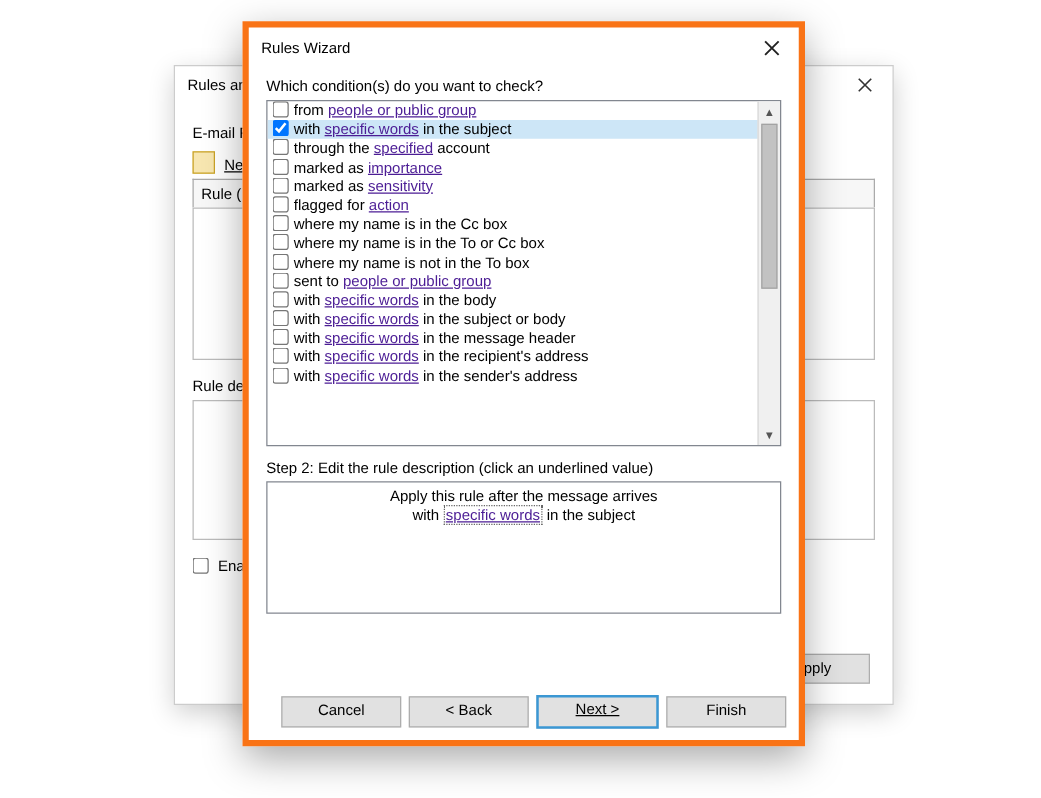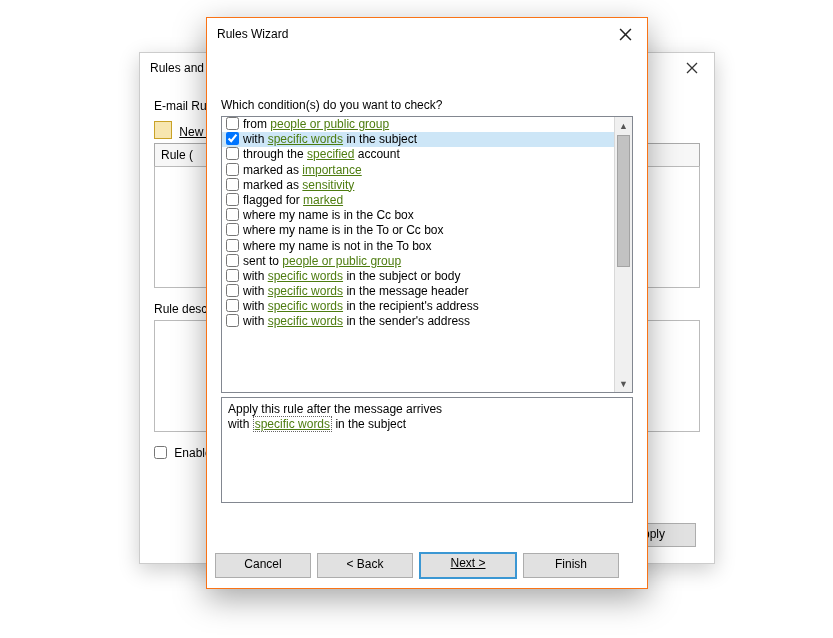--- a/index.html
+++ b/index.html
@@ -7,39 +7,39 @@
   .bg-titlebar{height:30px;line-height:30px;padding:0 10px;font-size:12px;display:flex;align-items:center;}
   .bg-close{position:absolute;top:0;right:0;width:45px;height:30px;display:flex;align-items:center;justify-content:center;cursor:default;}
   .bg-body{padding:10px 14px;}
   .section-label{margin:6px 0 4px 0;}
   .listbox-empty{border:1px solid #bbb;height:110px;background:#fff;}
   .listbox-header{border:1px solid #aaa;border-bottom:none;height:22px;padding:0 6px;line-height:22px;background:#f7f7f7;}
   .bg-btn{display:inline-block;min-width:70px;height:22px;line-height:20px;border:1px solid #adadad;background:#e1e1e1;text-align:center;padding:0 10px;margin-right:6px;}
   .enable-row{margin-top:14px;}
   input[type=checkbox]{margin:0 4px 0 0;vertical-align:-2px;}
 
-  .wiz{position:absolute;left:206px;top:17px;width:440px;height:570px;background:#fff;border:1px solid #f97316;box-shadow:0 10px 30px rgba(0,0,0,.35);}
+  .wiz{position:absolute;left:194px;top:17px;width:440px;height:570px;background:#fff;border:5px solid #f97316;box-shadow:0 10px 30px rgba(0,0,0,.35);}
   .wiz-titlebar{height:32px;display:flex;align-items:center;padding:0 10px;font-size:12px;}
   .wiz-close{position:absolute;top:0;right:0;width:44px;height:32px;display:flex;align-items:center;justify-content:center;cursor:default;}
-  .wiz-body{padding:8px 14px 0 14px;margin-top:40px;}
+  .wiz-body{padding:8px 14px 0 14px;}
   .step-label{margin-top:2px;}
   .cond-list{border:1px solid #828790;height:275px;margin-top:4px;overflow:hidden;position:relative;background:#fff;}
   .cond-inner{position:absolute;left:0;top:0;right:17px;bottom:0;overflow:hidden;}
   .cond-scroll{position:absolute;right:0;top:0;bottom:0;width:17px;background:#f0f0f0;border-left:1px solid #d8d8d8;}
   .sb-arrow{position:absolute;left:0;width:17px;height:17px;display:flex;align-items:center;justify-content:center;color:#555;font-size:9px;}
   .sb-arrow.up{top:0;}
   .sb-arrow.down{bottom:0;}
   .sb-thumb{position:absolute;left:2px;right:2px;top:18px;height:130px;background:#c2c2c2;border:1px solid #a3a3a3;}
   .cond-row{height:15.2px;line-height:15.2px;padding-left:4px;white-space:nowrap;}
   .cond-row input{margin-right:4px;}
   .cond-row.selected{background:#cde6f7;}
-  .lk{color:#4d7c0f;text-decoration:underline;cursor:pointer;}
-  .desc-box{border:1px solid #828790;height:96px;margin-top:4px;padding:4px 6px;background:#fff;line-height:15px;}
+  .lk{color:#4c1d95;text-decoration:underline;cursor:pointer;}
+  .desc-box{border:1px solid #828790;height:96px;margin-top:4px;padding:4px 6px;background:#fff;line-height:15px;text-align:center;}
   .boxed-link{border:1px dotted #666;padding:0 1px;}
-  .wiz-footer{position:absolute;left:0;right:0;bottom:0;height:46px;display:flex;align-items:center;justify-content:flex-end;padding-right:28px;gap:6px;}
+  .wiz-footer{position:absolute;left:0;right:0;bottom:0;height:46px;display:flex;align-items:center;justify-content:flex-end;padding-right:10px;gap:6px;}
   .btn{min-width:74px;height:23px;line-height:21px;border:1px solid #adadad;background:#e1e1e1;text-align:center;padding:0 10px;font-size:12px;}
   .btn.primary{border:2px solid #3b97d3;line-height:19px;text-decoration:underline;}
   svg{display:block;}
   .new-rule-label{text-decoration:underline;}
   .rule-icon{display:inline-flex;width:16px;height:16px;background:#f7e6b0;border:1px solid #c9a227;vertical-align:-3px;margin-right:4px;}
 
   .apply-btn{position:absolute;right:12px;bottom:16px;}
 </style>
 </head>
 <body>
@@ -83,37 +83,39 @@
   <div class="wiz-body">
     <div>Which condition(s) do you want to check?</div>
 
     <div class="cond-list">
       <div class="cond-inner" id="cond-inner">
           <div class="cond-row"><input type="checkbox" style=""><span>from </span><span class="lk">people or public group</span></div>
           <div class="cond-row selected"><input type="checkbox" checked="" style=""><span>with </span><span class="lk">specific words</span><span> in the subject</span></div>
           <div class="cond-row"><input type="checkbox" style=""><span>through the </span><span class="lk">specified</span><span> account</span></div>
           <div class="cond-row"><input type="checkbox" style=""><span>marked as </span><span class="lk">importance</span></div>
           <div class="cond-row"><input type="checkbox" style=""><span>marked as </span><span class="lk">sensitivity</span></div>
-          <div class="cond-row"><input type="checkbox" style=""><span>flagged for </span><span class="lk">marked</span></div>
+          <div class="cond-row"><input type="checkbox" style=""><span>flagged for </span><span class="lk">action</span></div>
           <div class="cond-row"><input type="checkbox" style=""><span>where my name is in the Cc box</span></div>
           <div class="cond-row"><input type="checkbox" style=""><span>where my name is in the To or Cc box</span></div>
           <div class="cond-row"><input type="checkbox" style=""><span>where my name is not in the To box</span></div>
           <div class="cond-row"><input type="checkbox" style=""><span>sent to </span><span class="lk">people or public group</span></div>
+          <div class="cond-row"><input type="checkbox" style=""><span>with </span><span class="lk">specific words</span><span> in the body</span></div>
           <div class="cond-row"><input type="checkbox" style=""><span>with </span><span class="lk">specific words</span><span> in the subject or body</span></div>
           <div class="cond-row"><input type="checkbox" style=""><span>with </span><span class="lk">specific words</span><span> in the message header</span></div>
           <div class="cond-row"><input type="checkbox" style=""><span>with </span><span class="lk">specific words</span><span> in the recipient's address</span></div>
           <div class="cond-row"><input type="checkbox" style=""><span>with </span><span class="lk">specific words</span><span> in the sender's address</span></div>
         </div>
       <div class="cond-scroll">
         <div class="sb-arrow up">▲</div>
         <div class="sb-thumb"></div>
         <div class="sb-arrow down">▼</div>
       </div>
     </div>
 
+    <div class="step-label" style="margin-top:10px">Step 2: Edit the rule description (click an underlined value)</div>
     <div class="desc-box">
       <div>Apply this rule after the message arrives</div>
       <div>
         <span>with </span><span class="lk boxed-link">specific words</span><span> in the subject</span>
       </div>
     </div>
   </div>
 
   <div class="wiz-footer">
     <div class="btn">Cancel</div>

